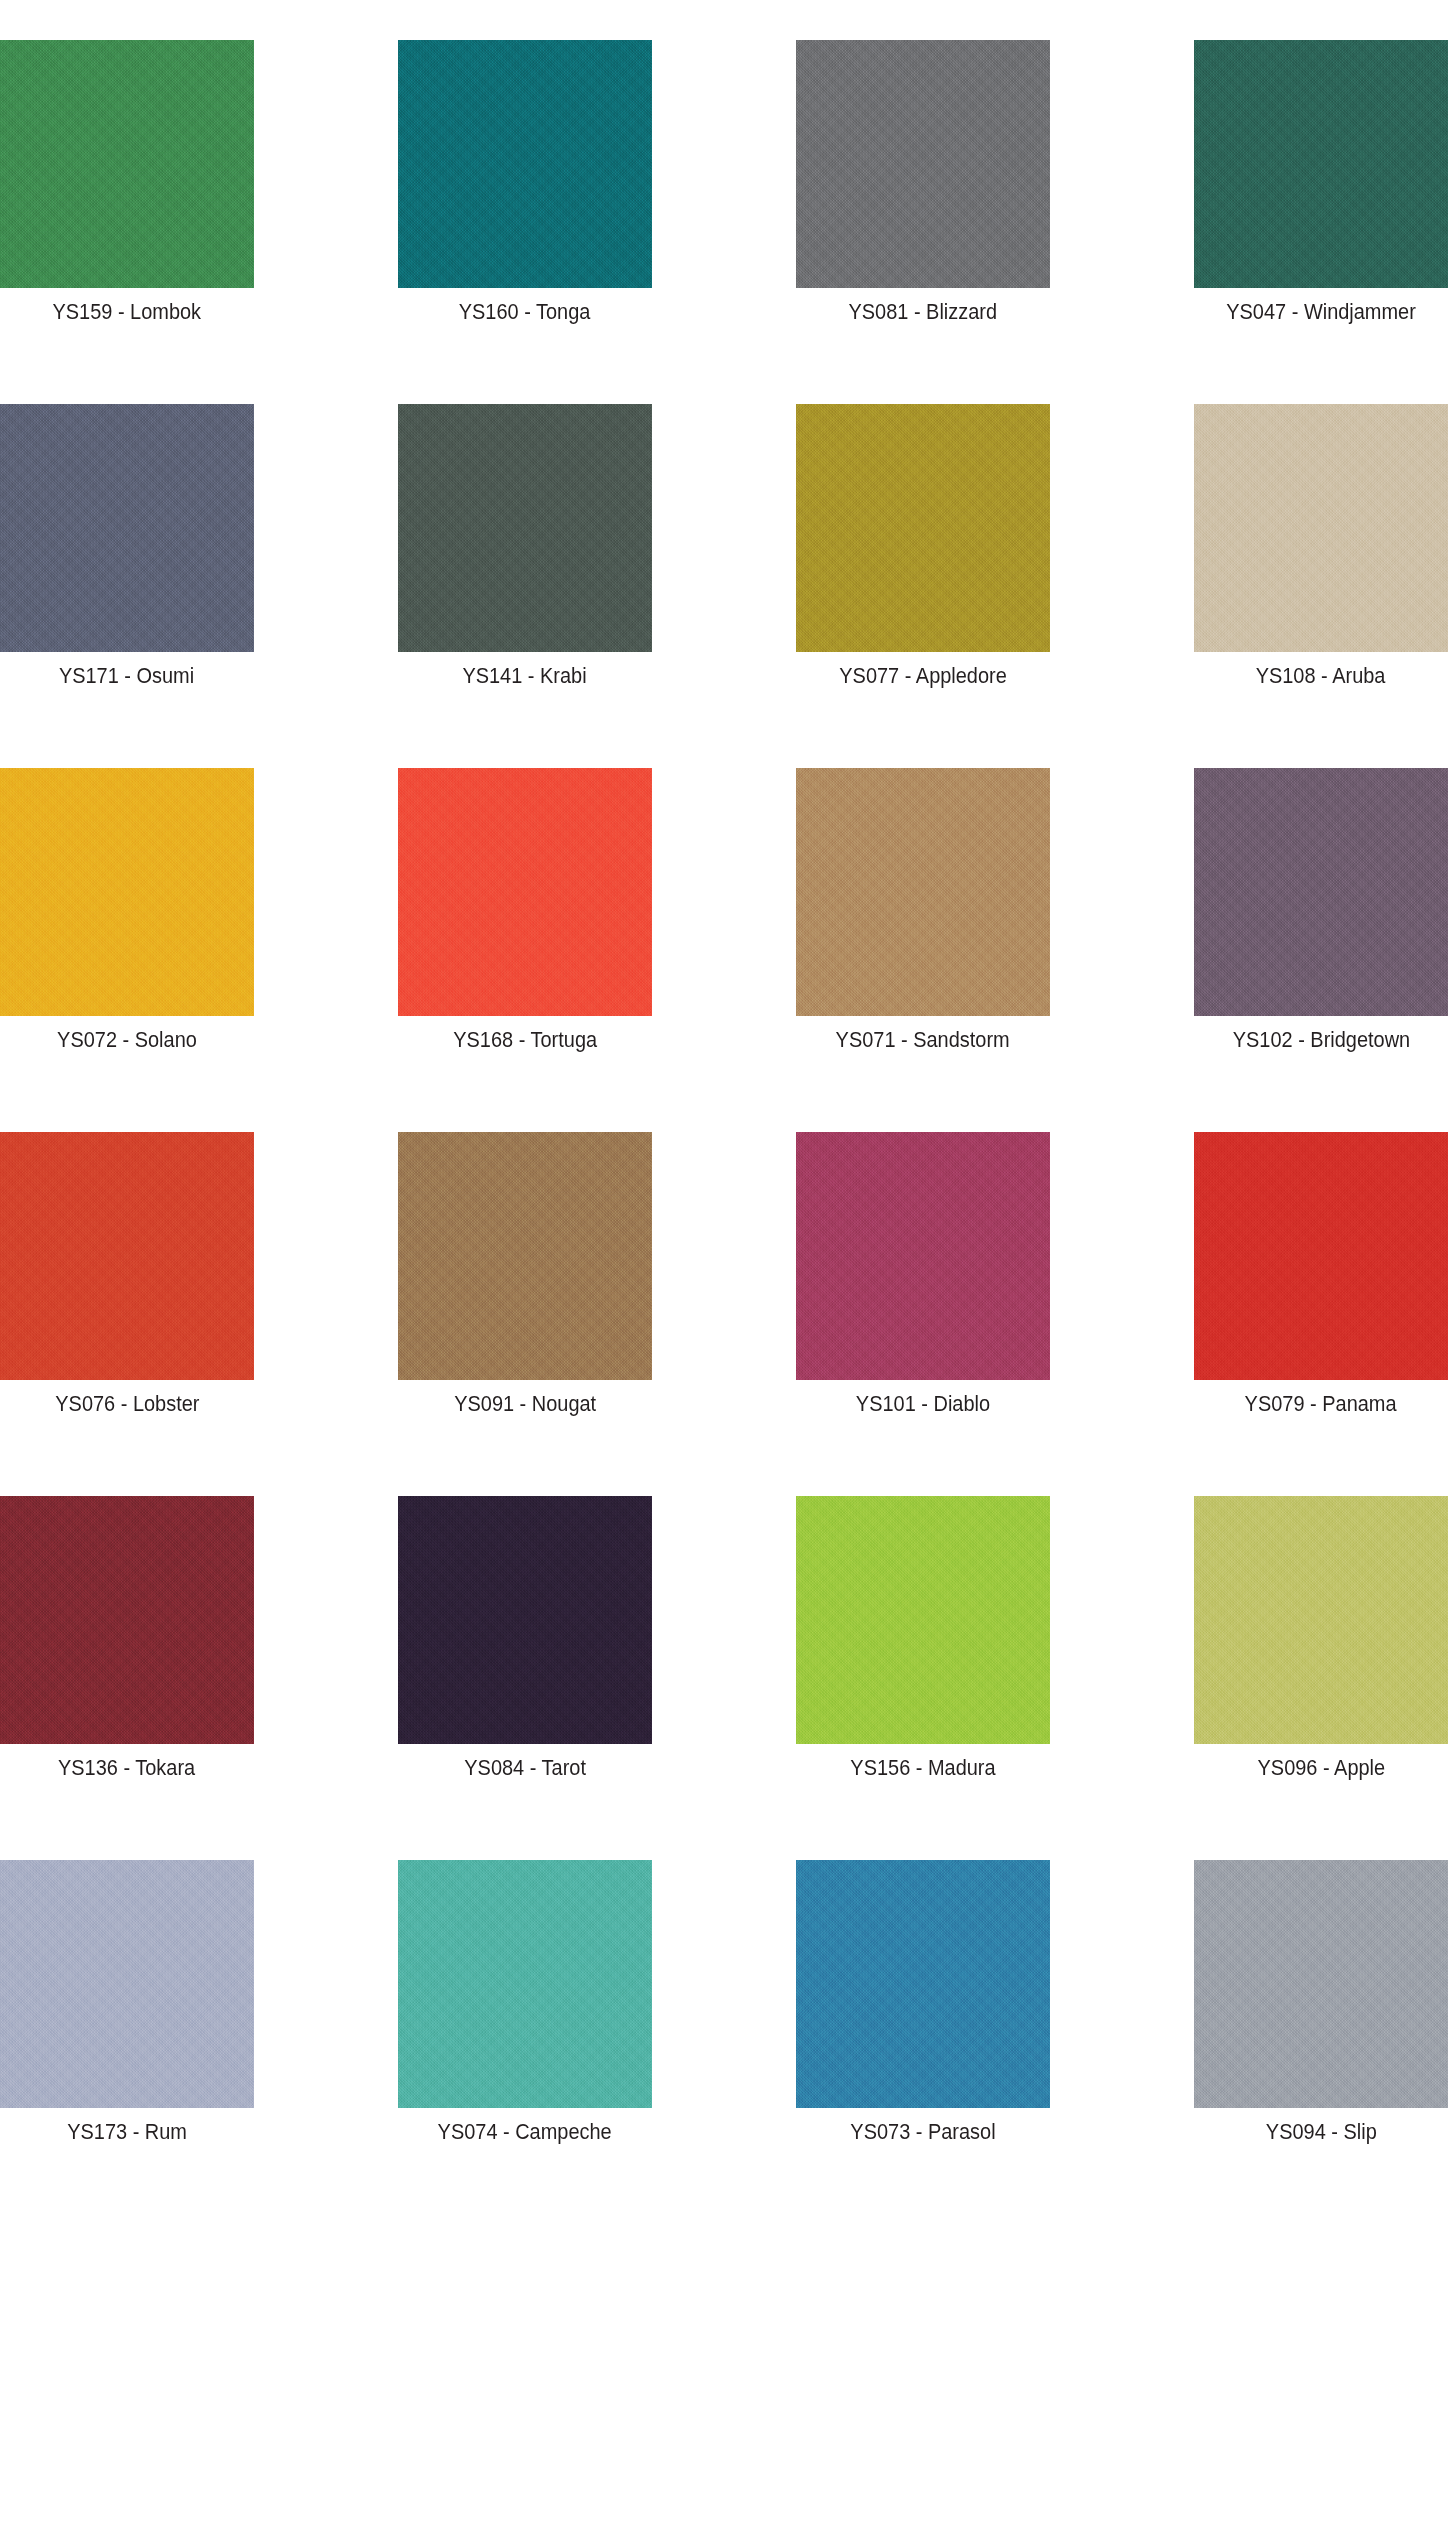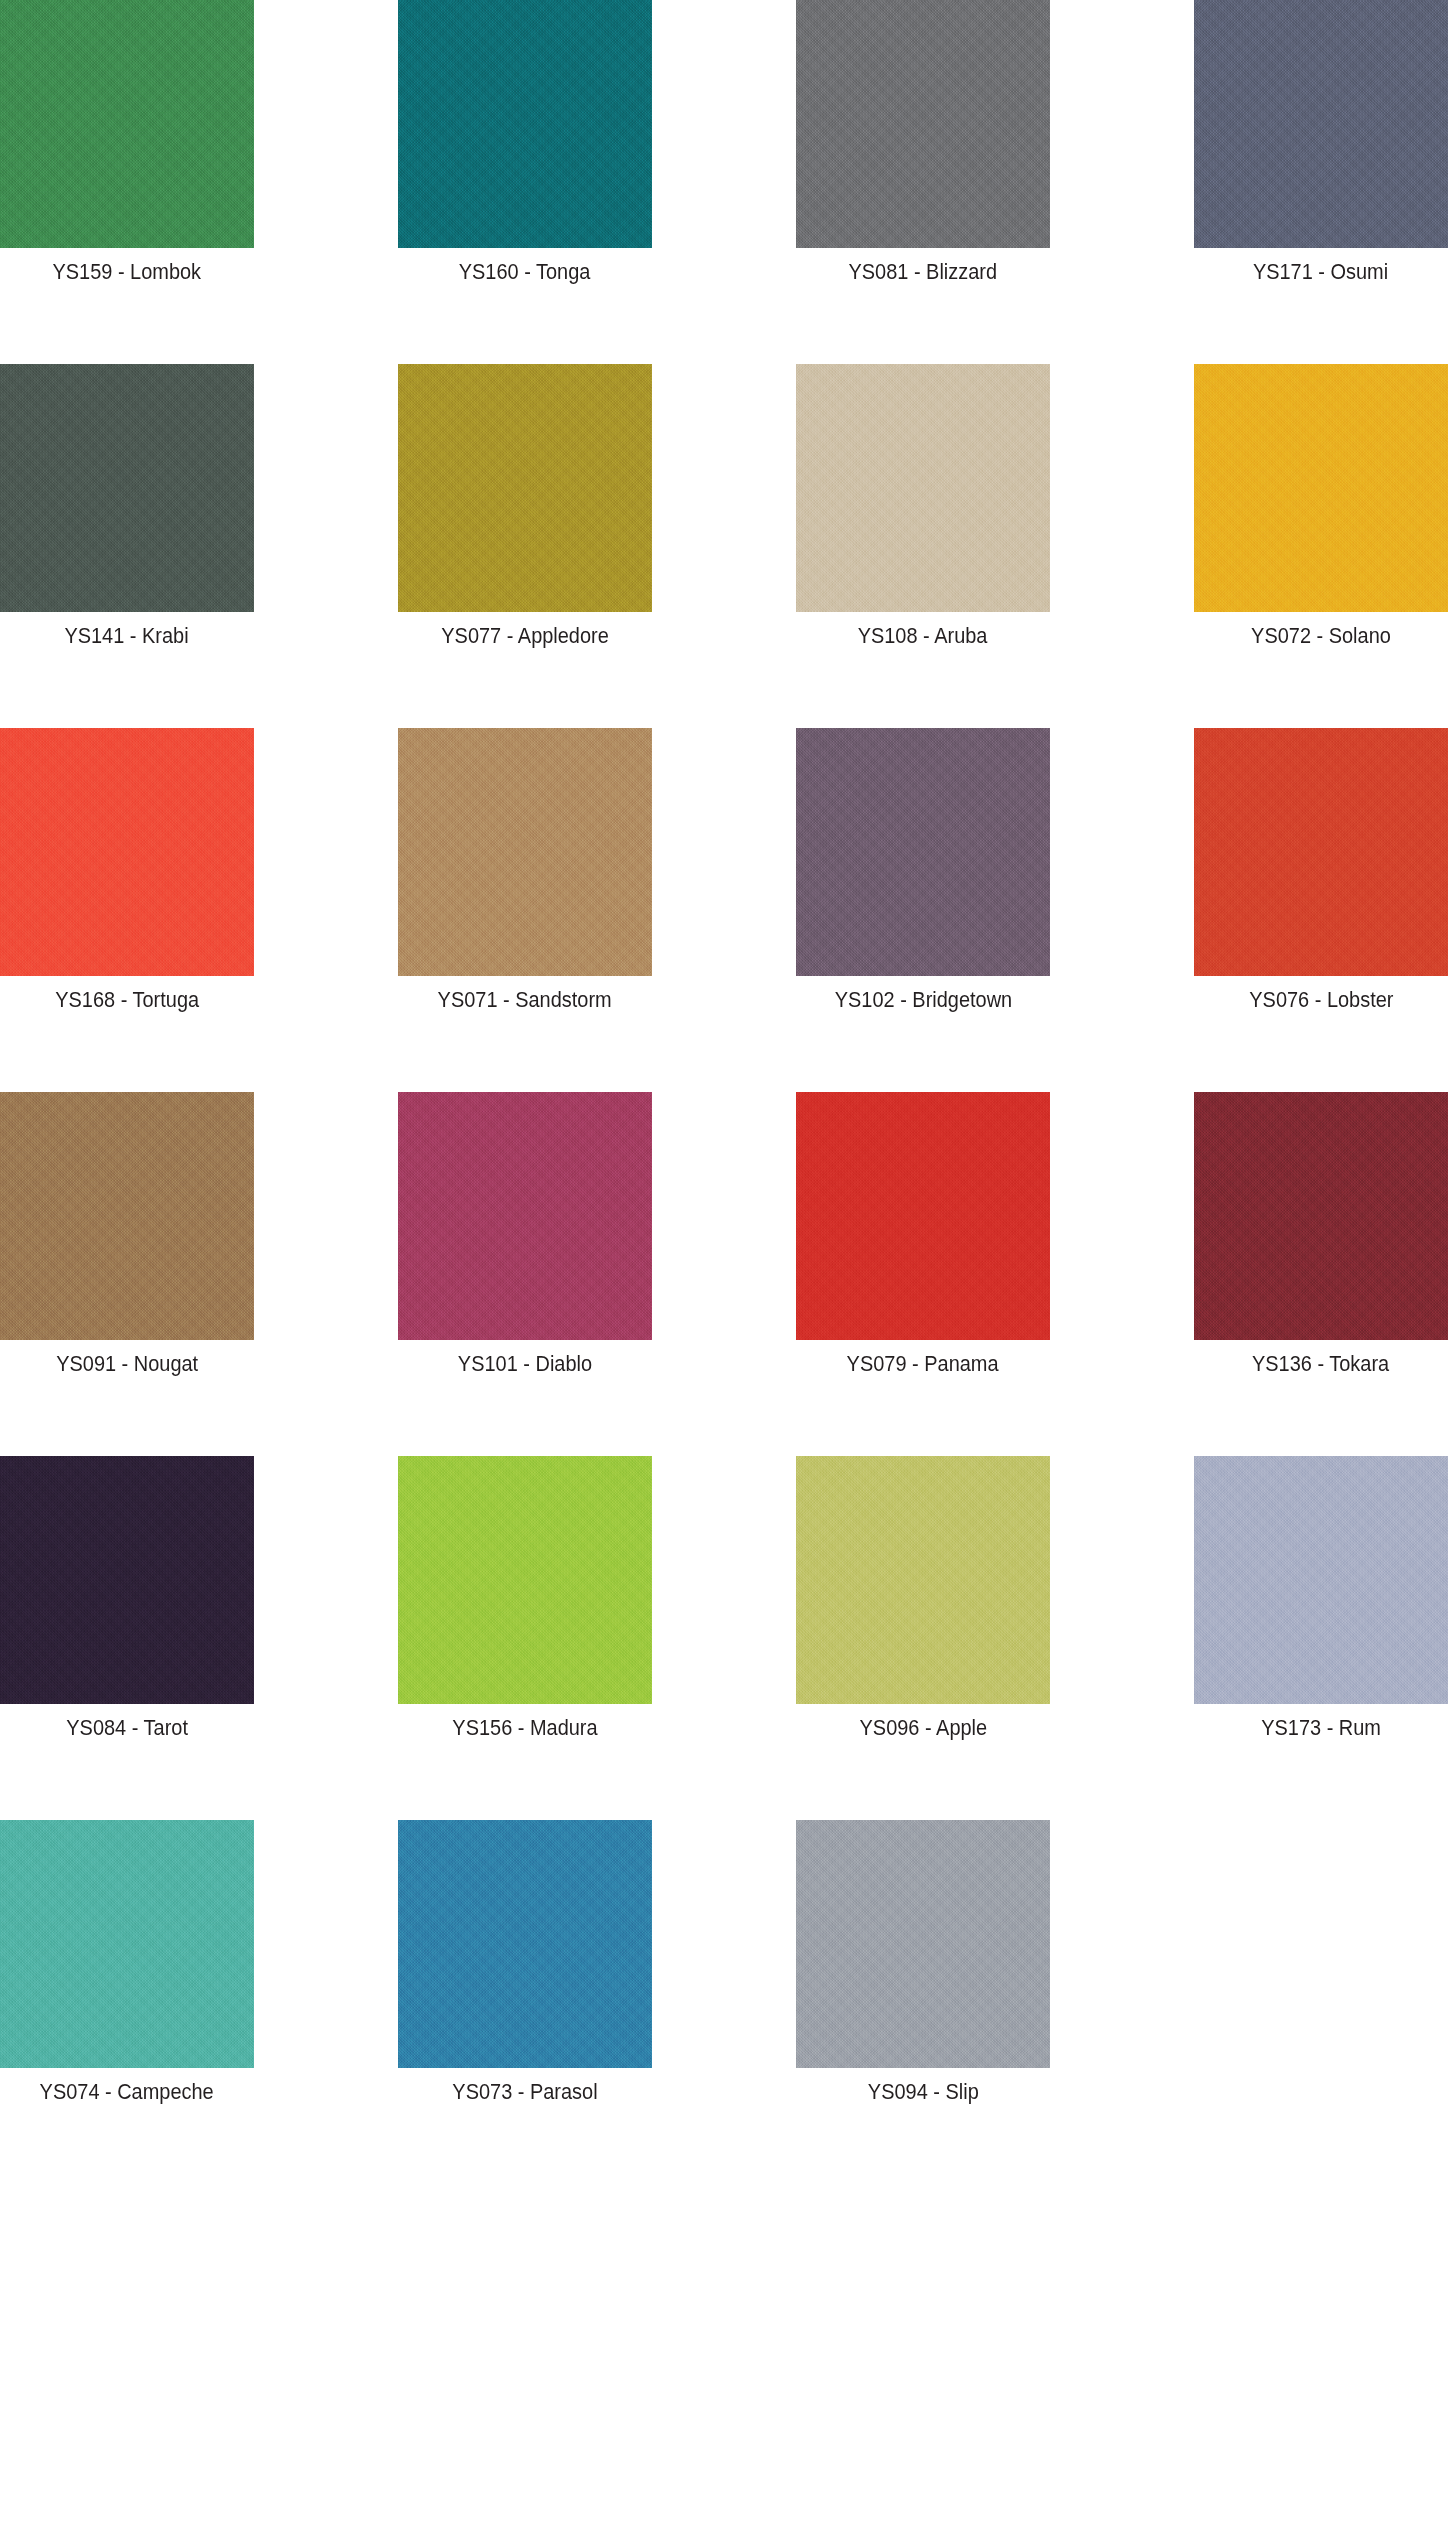--- a/index.html
+++ b/index.html
@@ -33,21 +33,21 @@
     padding-top: 0px;
     box-sizing: border-box;
   }
 
   .swatch-cell {
     position: relative;
     width: 254px;
     display: flex;
     flex-direction: column;
     align-items: center;
-    justify-content: flex-start;
+    justify-content: center;
   }
 
   .swatch-chip {
     position: relative;
     width: 254px;
     height: 248px;
     overflow: hidden;
     
     background-image:
       repeating-linear-gradient(45deg,
@@ -110,20 +110,24 @@
       </div>
       <div class="swatch-cell">
         <div class="swatch-chip" style="background-color: rgb(13, 107, 114);"></div>
         <div class="swatch-label">YS160 - Tonga</div>
       </div>
       <div class="swatch-cell">
         <div class="swatch-chip" style="background-color: rgb(108, 109, 112);"></div>
         <div class="swatch-label">YS081 - Blizzard</div>
       </div>
       <div class="swatch-cell">
+        <div class="swatch-chip" style="background-color: rgb(42, 98, 85);"></div>
+        <div class="swatch-label">YS047 - Windjammer</div>
+      </div>
+      <div class="swatch-cell">
         <div class="swatch-chip" style="background-color: rgb(90, 96, 116);"></div>
         <div class="swatch-label">YS171 - Osumi</div>
       </div>
       <div class="swatch-cell">
         <div class="swatch-chip" style="background-color: rgb(74, 86, 80);"></div>
         <div class="swatch-label">YS141 - Krabi</div>
       </div>
       <div class="swatch-cell">
         <div class="swatch-chip" style="background-color: rgb(167, 147, 40);"></div>
         <div class="swatch-label">YS077 - Appledore</div>

